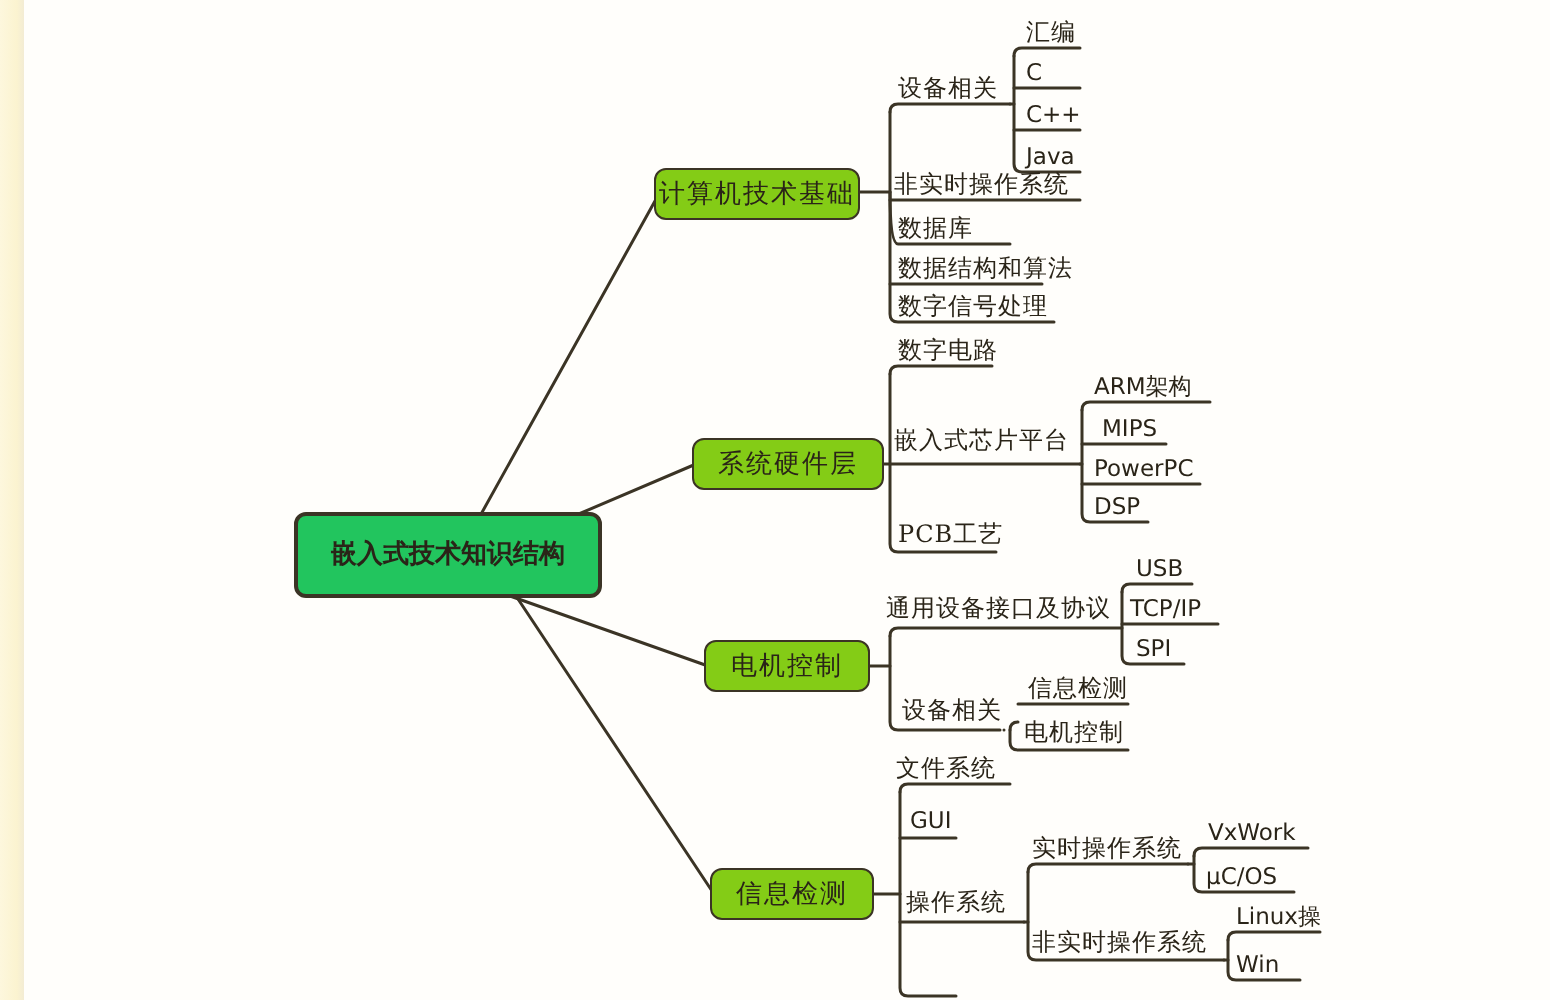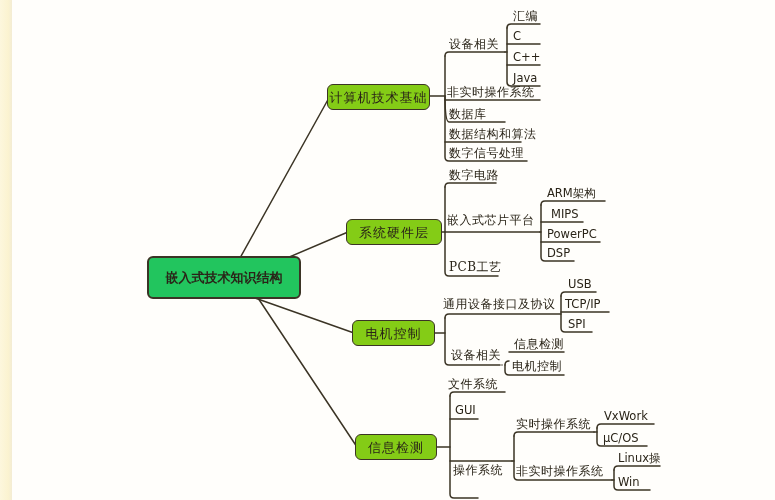--- a/index.html
+++ b/index.html
@@ -132,20 +132,20 @@
 <div class="lbl" style="left:443px; top:297px;">通用设备接口及协议</div>
 <div class="lbl latin" style="left:568px; top:277px;">USB</div>
 <div class="lbl latin" style="left:565px; top:297px;">TCP/IP</div>
 <div class="lbl latin" style="left:568px; top:317px;">SPI</div>
 <div class="lbl" style="left:451px; top:348px;">设备相关</div>
 <div class="lbl" style="left:514px; top:337px;">信息检测</div>
 <div class="lbl" style="left:512px; top:359px;">电机控制</div>
 
 <div class="lbl" style="left:448px; top:377px;">文件系统</div>
 <div class="lbl latin" style="left:455px; top:403px;">GUI</div>
-<div class="lbl" style="left:453px; top:463px;">操作系统</div>
+<div class="lbl" style="left:453px; top:444px;">操作系统</div>
 <div class="lbl" style="left:516px; top:417px;">实时操作系统</div>
 <div class="lbl latin" style="left:604px; top:409px;">VxWork</div>
 <div class="lbl latin" style="left:603px; top:431px;">μC/OS</div>
 <div class="lbl" style="left:516px; top:464px;">非实时操作系统</div>
 <div class="lbl latin" style="left:618px; top:451px;">Linux操</div>
 <div class="lbl latin" style="left:618px; top:475px;">Win</div>
 <div class="lbl" style="left:455px; top:483px;margin-top:37px;">应用</div>
 
 </body></html>

